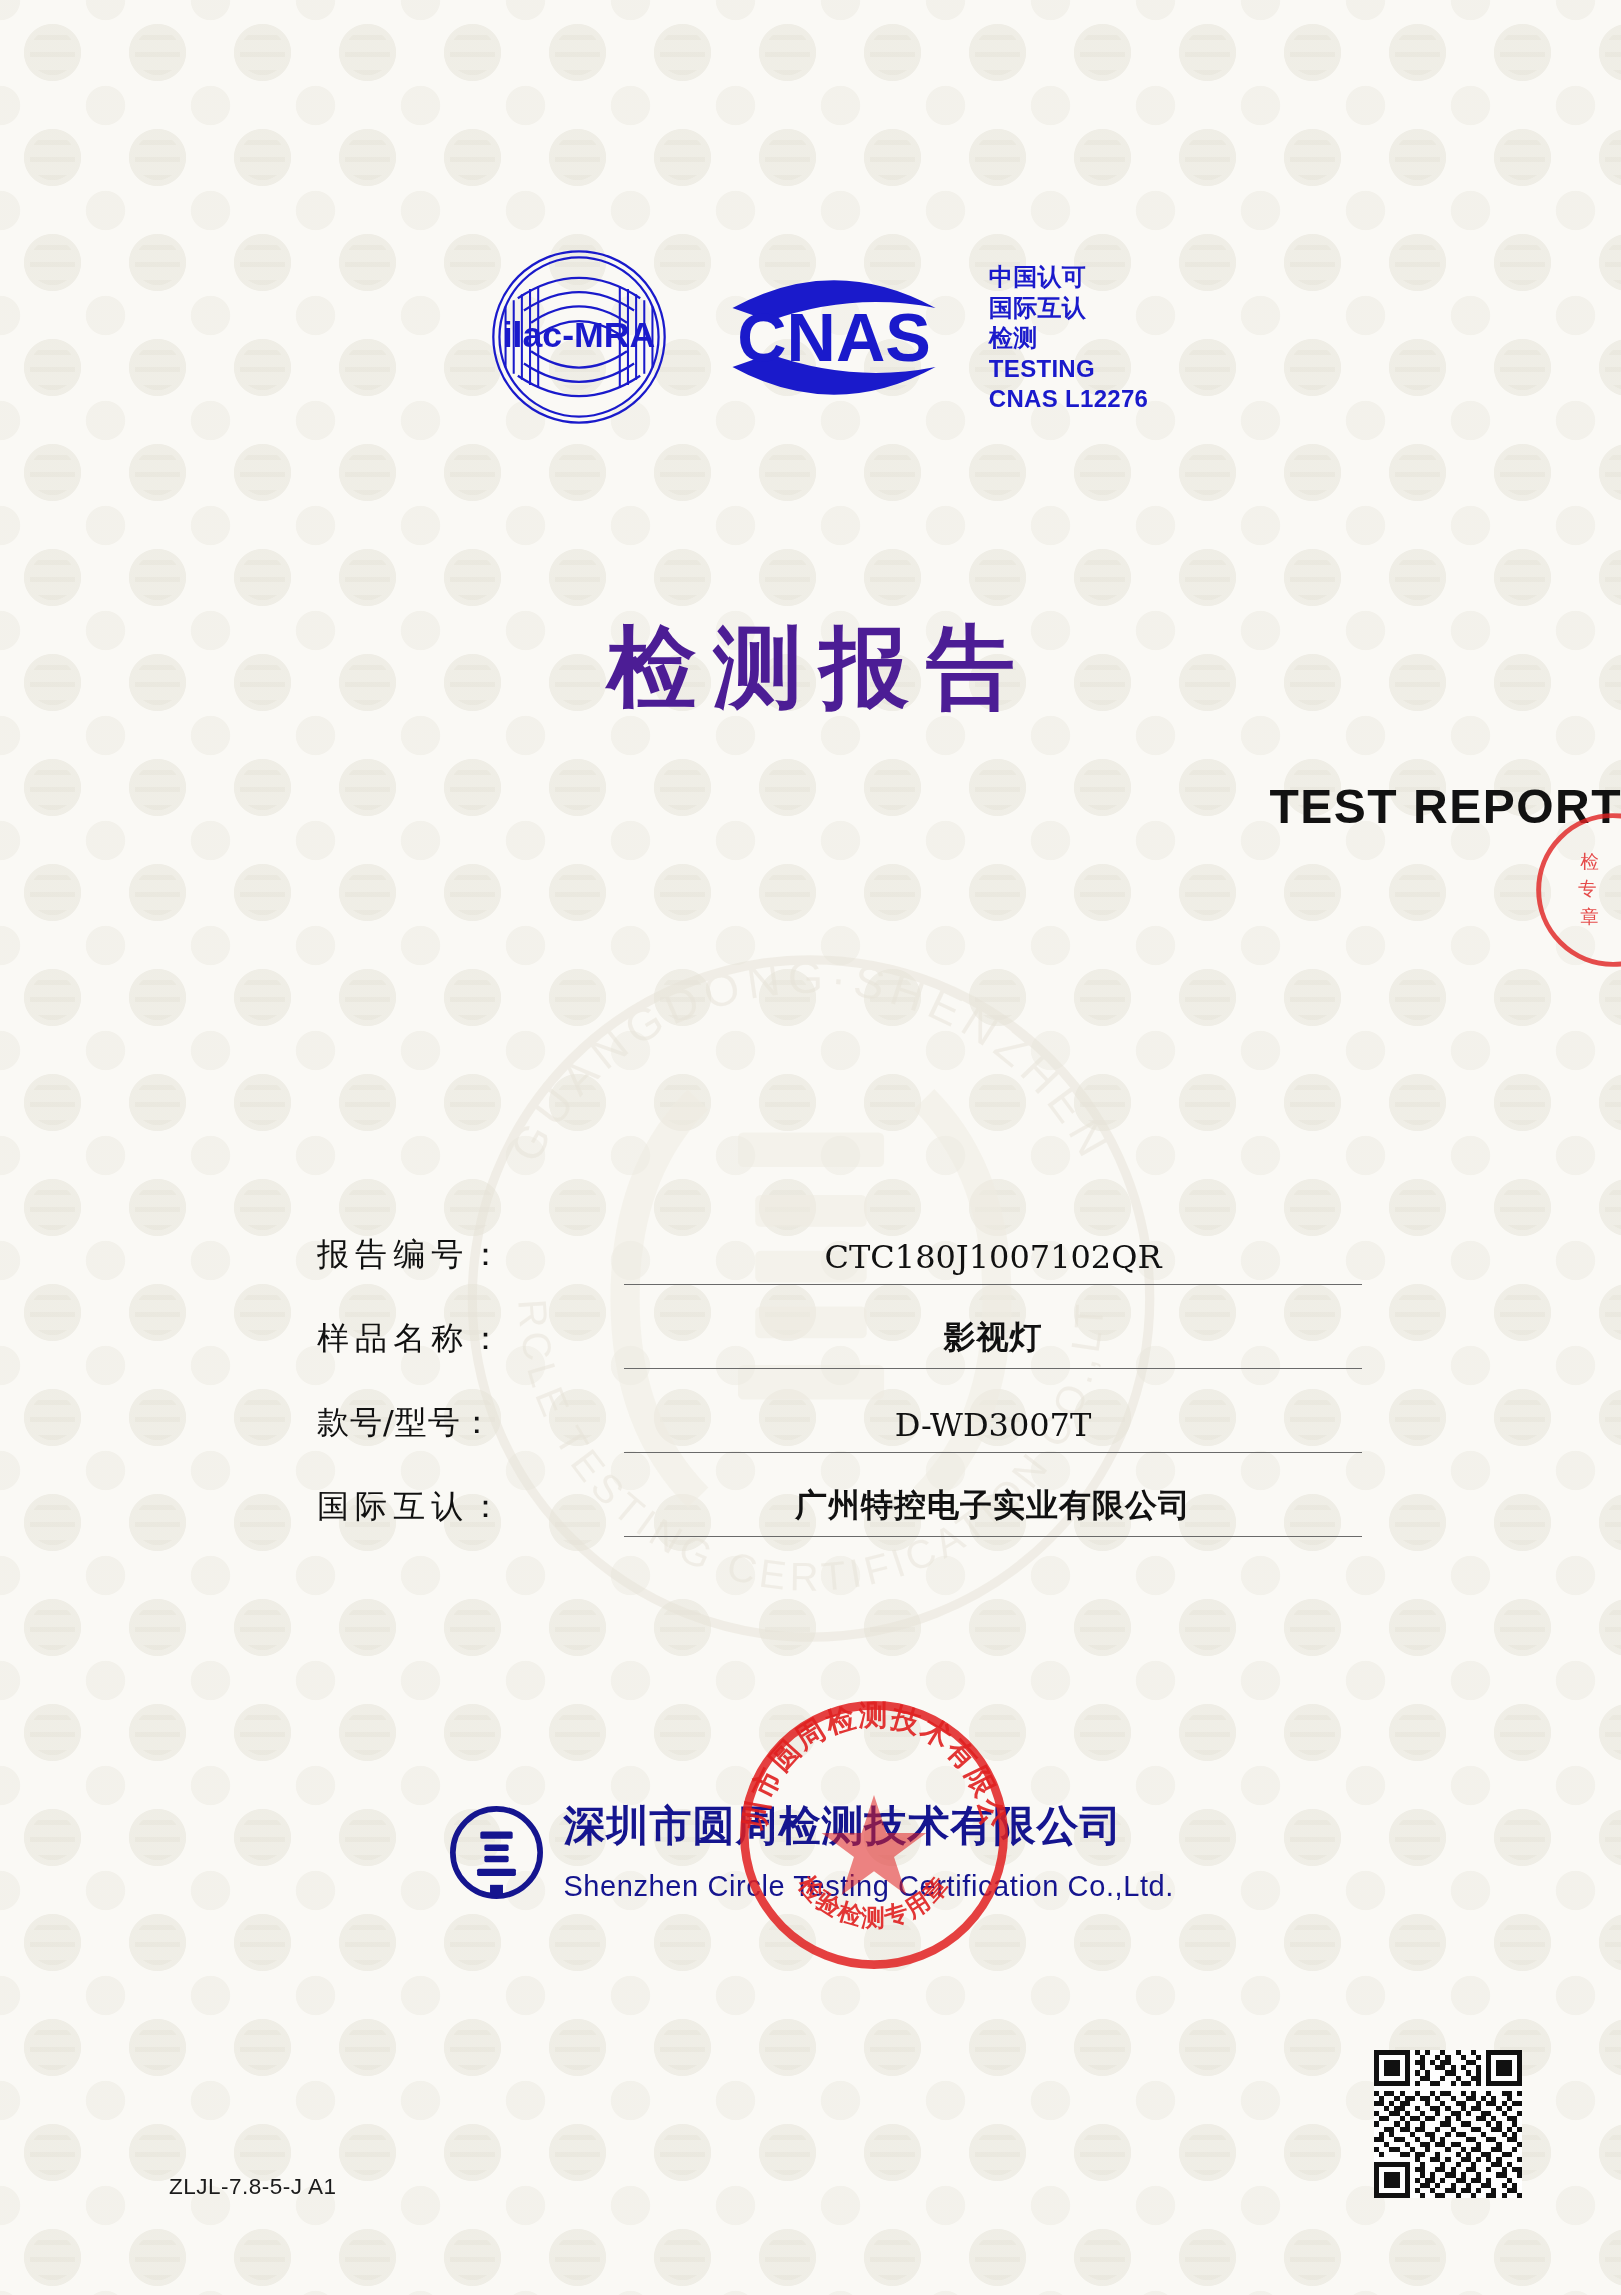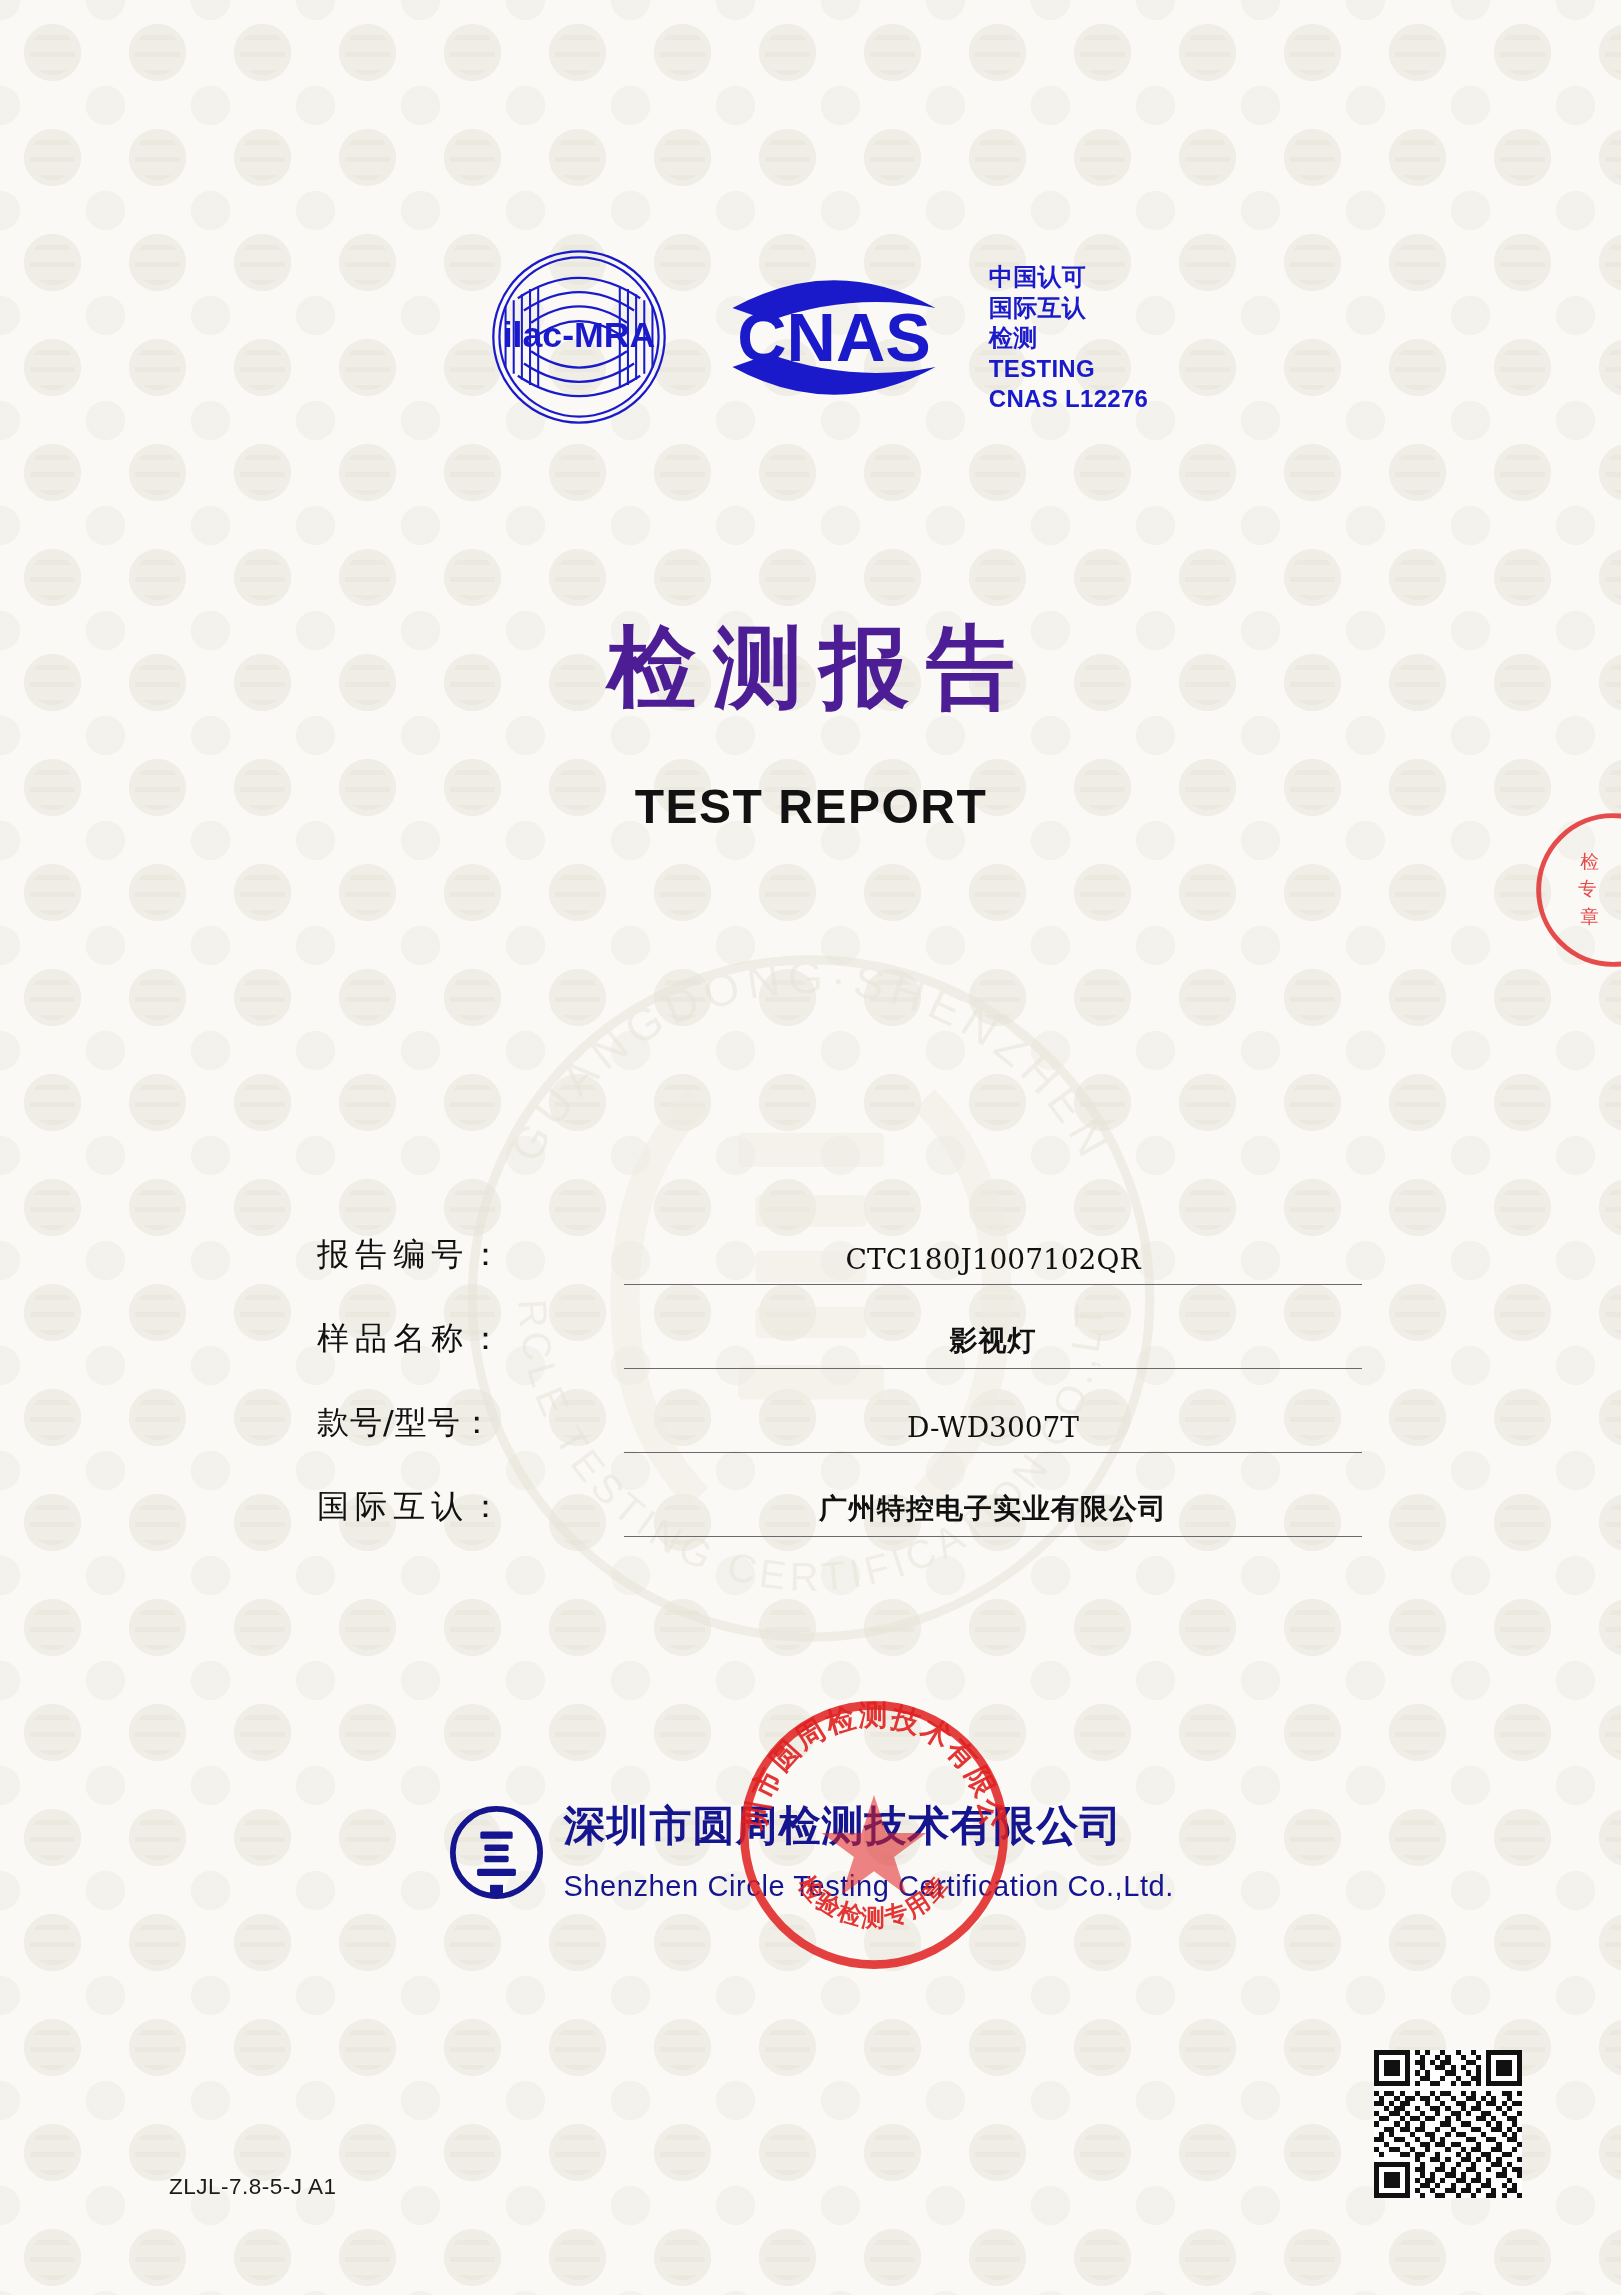--- a/index.html
+++ b/index.html
@@ -95,21 +95,21 @@
     font-size: 89px;
     letter-spacing: 17.4px;
     text-indent: 17.4px;
     color: #4c1d95;
   }
   .title-en {
     position: absolute;
     top: 779px;
     left: 0;
     right: 0;
-    text-align: center;
+    text-align: right;
     font-family: "Liberation Sans", sans-serif;
     font-weight: bold;
     font-size: 48px;
     letter-spacing: 1.5px;
     color: #121212;
   }
 
   
   .fields {
     position: absolute;
@@ -131,21 +131,21 @@
     letter-spacing: 6.1px;
     padding-bottom: 8.2px;
     white-space: nowrap;
   }
   .field-label.no-space { letter-spacing: 1px; }
   .field-value {
     flex: 1;
     border-bottom: 1.5px solid #6a6a6a;
     text-align: center;
     font-family: "DejaVu Serif", serif;
-    font-size: 28px;
+    font-size: 32px;
     color: #111111;
     padding-bottom: 8.2px;
     white-space: nowrap;
   }
   .field-value.cn {
     font-family: "DejaVu Sans", sans-serif;
     font-weight: bold;
     letter-spacing: 1px;
   }
 

